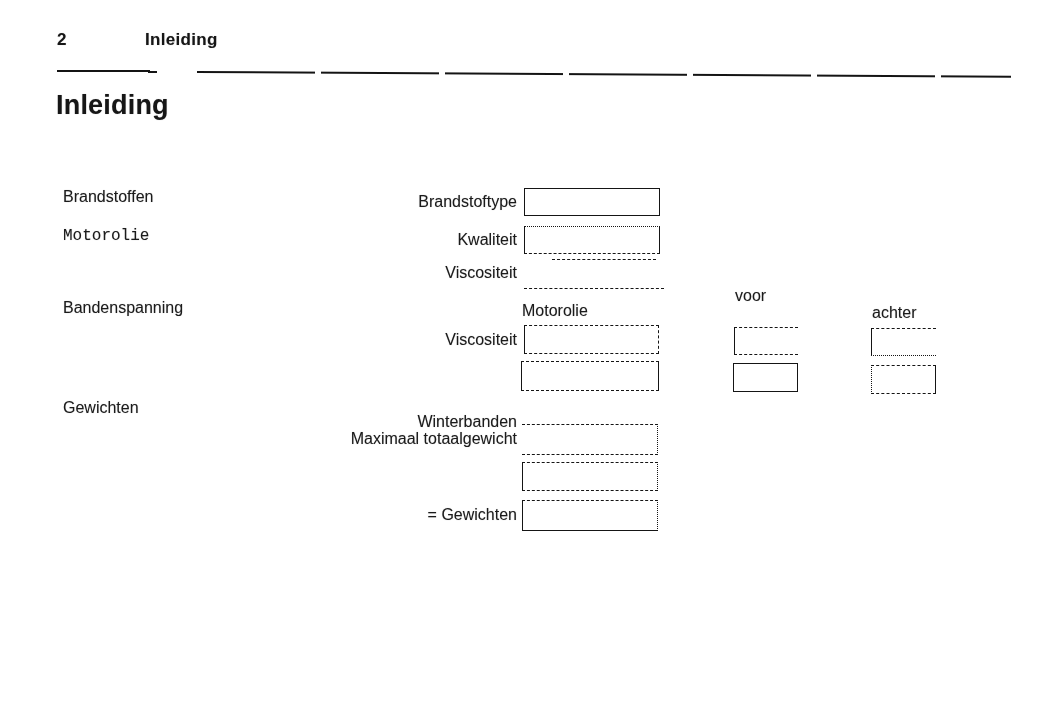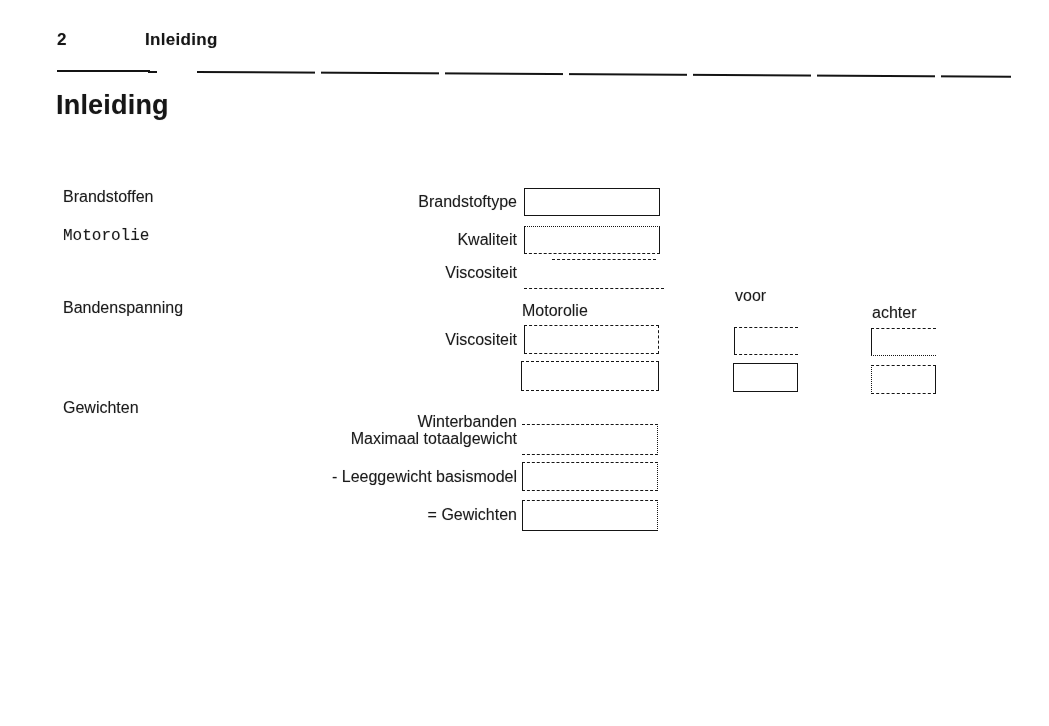--- a/index.html
+++ b/index.html
@@ -126,19 +126,18 @@
   <div class="fbox b-top-dash b-bot-dot b-no-right" style="left:871px; top:328px; width:65px; height:28px;"></div>
 
   <div class="txt body-label right-label" style="right:532px; top:368px;margin-top:45px;">Winterbanden</div>
   <div class="fbox b-top-dash b-bot-dash" style="left:521px; top:361px; width:138px; height:30px;"></div>
   <div class="fbox" style="left:733px; top:363px; width:65px; height:29px;"></div>
   <div class="fbox b-top-dash b-bot-dash b-left-dot" style="left:871px; top:365px; width:65px; height:29px;"></div>
 
   <div class="txt body-label right-label" style="right:532px; top:430px;">Maximaal totaalgewicht</div>
   <div class="fbox b-top-dash b-bot-dash b-right-dot b-no-left" style="left:522px; top:424px; width:136px; height:31px;"></div>
 
-  <div class="txt body-label right-label" style="right:532px; top:468px;">- Leeggewicht basismodel</div>
   <div class="fbox b-top-dash b-bot-dash b-right-dot" style="left:522px; top:462px; width:136px; height:29px;"></div>
 
   <div class="txt body-label right-label" style="right:532px; top:506px;">= Gewichten</div>
   <div class="fbox b-top-dash b-right-dot" style="left:522px; top:500px; width:136px; height:31px;"></div>
 
 </div>
 
 </body></html>

